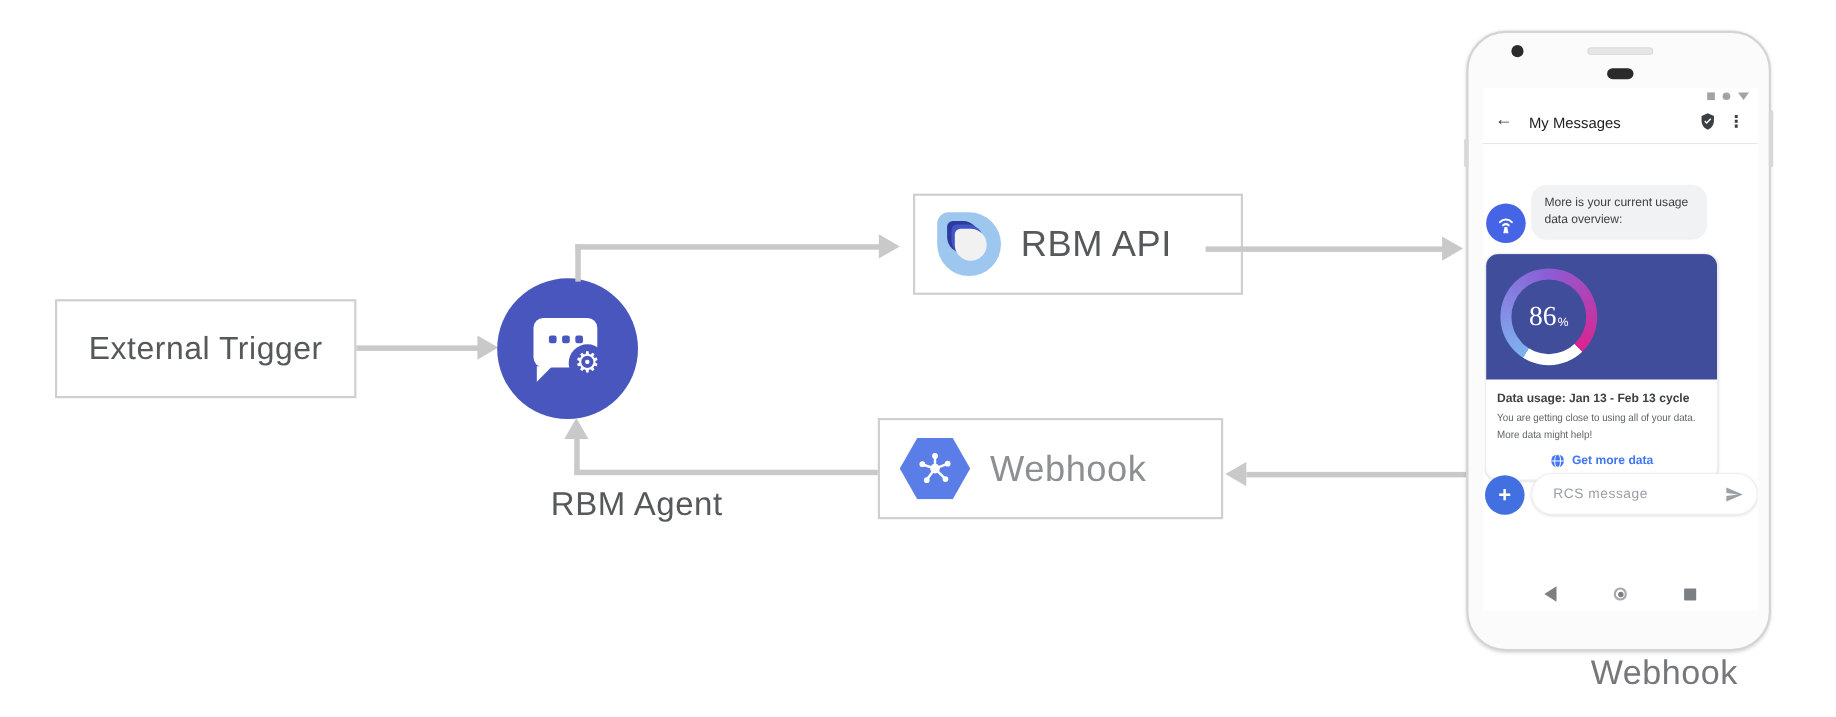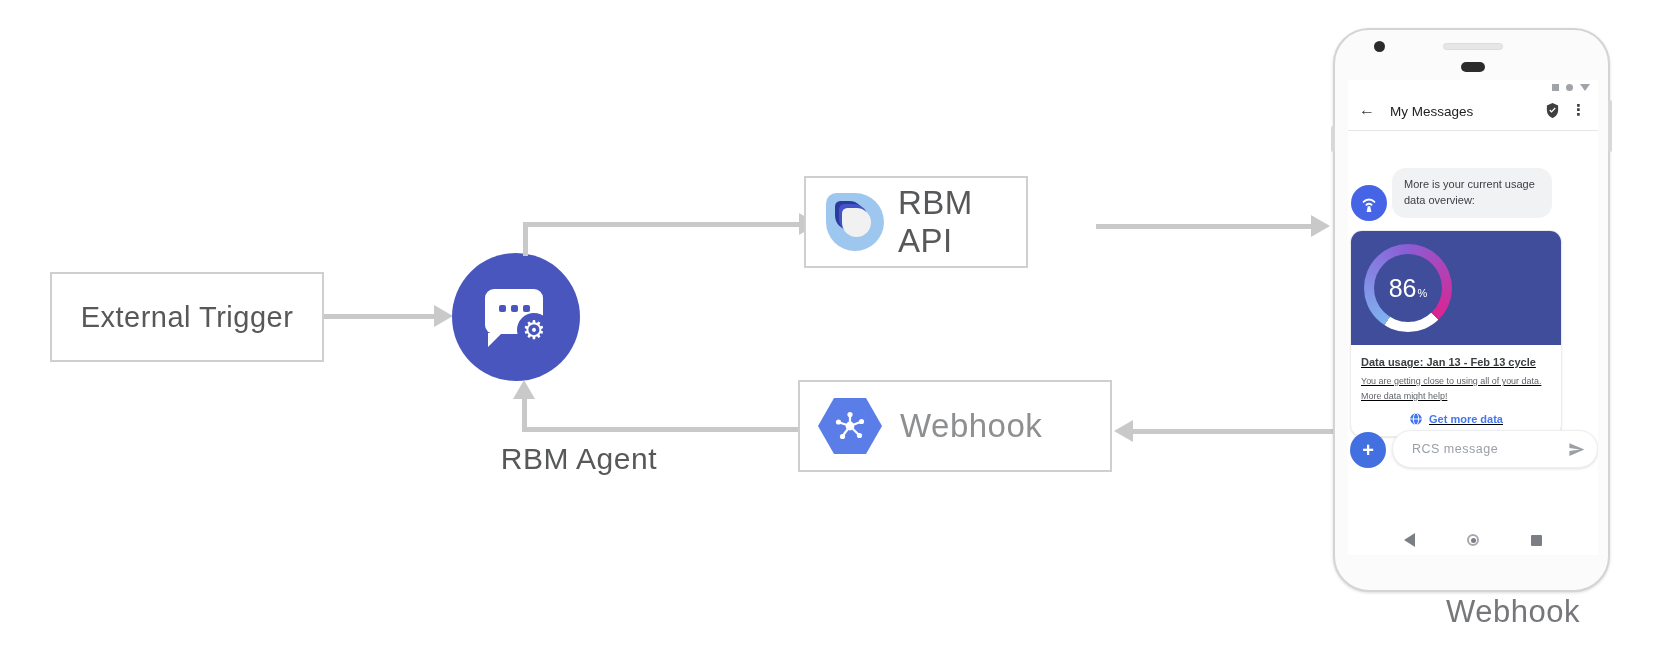--- a/index.html
+++ b/index.html
@@ -26,21 +26,21 @@
   #agent-circle{position:absolute;left:452px;top:253px;width:128px;height:128px;border-radius:50%;background:var(--agent-blue);}
   .agent-bubble{position:absolute;left:33px;top:36px;width:58px;height:45px;background:#fff;border-radius:9px;display:flex;justify-content:center;}
   .agent-bubble-tail{position:absolute;left:36px;top:80px;width:0;height:0;border-top:14px solid #fff;border-right:14px solid transparent;}
   .agent-dots{display:flex;gap:5px;margin-top:16px;}
   .agent-dot{width:7px;height:7px;border-radius:2px;background:var(--agent-blue);}
   .agent-gear-wrap{position:absolute;left:65px;top:60px;width:34px;height:34px;border-radius:50%;background:var(--agent-blue);display:flex;align-items:center;justify-content:center;}
   .agent-gear{color:#fff;font-size:26px;line-height:1;font-family:"DejaVu Sans",sans-serif;}
   #agent-label{position:absolute;left:395px;top:442px;width:262px;text-align:right;font-size:30px;}
 
   
-  #api-box{left:804px;top:176px;width:224px;height:92px;}
+  #api-box{left:830px;top:176px;width:300px;height:92px;}
   .api-logo{position:relative;width:58px;height:58px;margin-left:20px;}
   .api-logo .tear{position:absolute;border-radius:18% 50% 50% 50%;}
   .api-logo .t-outer{left:0;top:0;width:58px;height:58px;background:#9ec7f0;}
   .api-logo .t-dark{left:9px;top:8px;width:29px;height:29px;background:#2c3a9c;}
   .api-logo .t-mid{left:13px;top:11px;width:29px;height:29px;background:#4155c9;}
   .api-logo .t-white{left:16px;top:15px;width:29px;height:29px;background:#f1f1f1;}
   #api-box .node-label{font-size:33px;margin-left:18px;}
 
   
   #webhook-box{left:798px;top:380px;width:314px;height:92px;}
@@ -76,27 +76,27 @@
   .bubble{position:absolute;left:44px;top:88px;width:136px;background:#f1f2f4;border-radius:14px;padding:9px 12px;
           font-size:11px;line-height:1.45;color:#3c4043;}
 
   .rich-card{position:absolute;left:2px;top:150px;width:212px;background:#fff;border:1px solid #ececec;border-radius:12px;
              overflow:hidden;box-shadow:0 1px 2px rgba(0,0,0,.10);box-sizing:border-box;}
   .rc-media{position:relative;height:114px;background:var(--card-bg);}
   .gauge{position:absolute;left:13px;top:13px;width:88px;height:88px;border-radius:50%;
          background:conic-gradient(from 212deg,var(--gauge-blue) 0%,var(--gauge-purple) 40%,var(--gauge-pink) 79%,#ffffff 79%,#ffffff 100%);}
   .gauge-inner{position:absolute;left:10px;top:10px;width:68px;height:68px;border-radius:50%;background:var(--card-bg);
                display:flex;align-items:center;justify-content:center;}
-  .pct-num{color:#fff;font-size:25px;font-weight:300;}
+  .pct-num{color:#fff;font-size:25px;font-weight:300;font-family:Liberation Serif, serif;}
   .pct-sym{color:#fff;font-size:11px;position:relative;top:5px;margin-left:1px;}
   .rc-media-col{position:absolute;right:8px;top:0;height:100%;width:86px;display:flex;flex-direction:column;justify-content:center;text-align:center;}
   .rc-big{color:#fff;font-size:13.5px;font-weight:bold;}
   .rc-small{color:#b9c2ec;font-size:9.5px;margin-top:1px;}
   .rc-gap{height:15px;}
-  .rc-body{padding:11px 10px 10px 10px;text-decoration:underline;}
+  .rc-body{padding:11px 10px 10px 10px;}
   .rc-title{font-size:11px;font-weight:bold;color:#3c4043;margin-bottom:6px;white-space:nowrap;}
   .rc-line{font-size:9.5px;color:#5f6368;line-height:1.55;white-space:nowrap;transform:scaleX(.94);transform-origin:0 50%;}
   .rc-action{margin-top:9px;display:flex;align-items:center;justify-content:center;gap:6px;}
   .rc-action-label{font-size:11px;color:var(--link-blue);font-weight:bold;}
 
   .plus-btn{position:absolute;left:2px;top:352px;width:36px;height:36px;border-radius:50%;background:var(--plus-blue);
             display:flex;align-items:center;justify-content:center;color:#fff;font-size:20px;font-weight:bold;line-height:1;}
   .compose-pill{position:absolute;left:44px;top:350px;width:206px;height:38px;border-radius:19px;background:#fff;
                 border:1px solid #eceef1;box-shadow:0 1px 3px rgba(0,0,0,.12);box-sizing:border-box;
                 display:flex;align-items:center;padding:0 12px 0 17px;}

